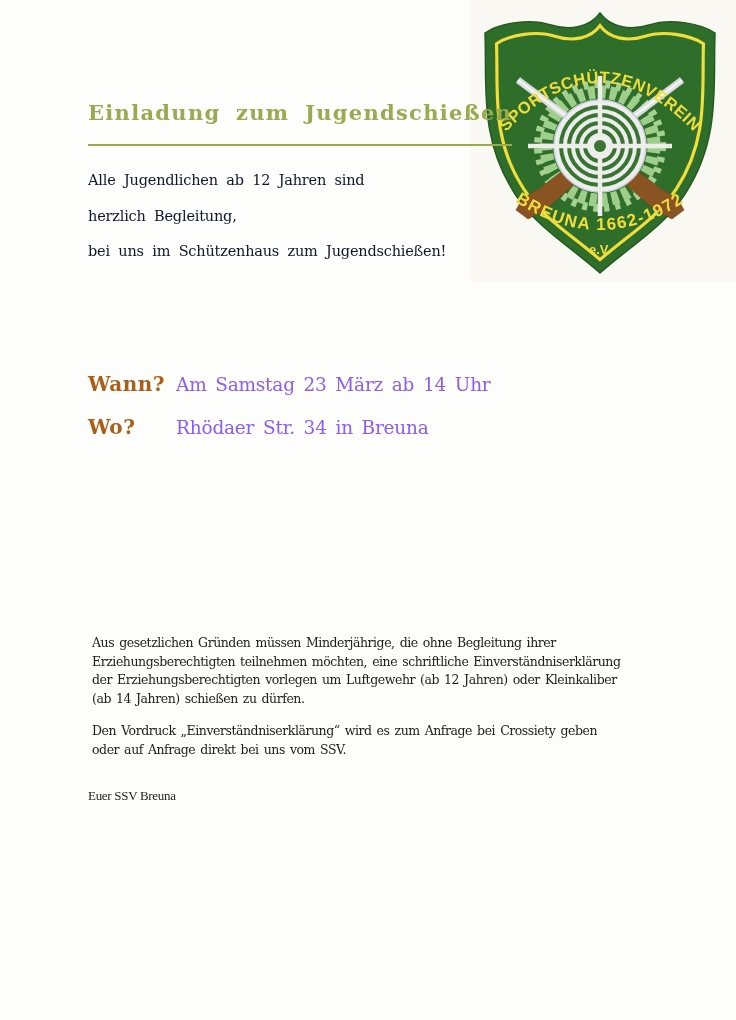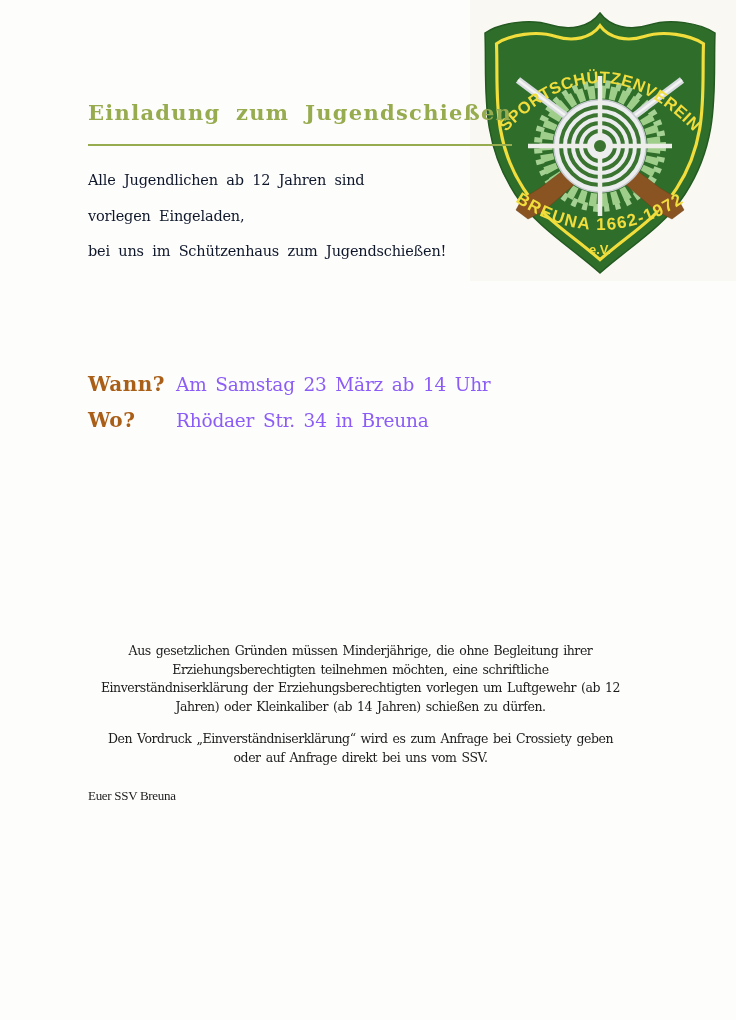--- a/index.html
+++ b/index.html
@@ -23,35 +23,35 @@
   }
   
   .intro{
     position:absolute;left:88px;top:163px;
     font-size:14.5px;line-height:35.5px;
     letter-spacing:-0.2px;word-spacing:4px;color:#0f172a;
   }
   
   .details{
     position:absolute;left:88px;top:372px;
-    display:grid;grid-template-columns:88px auto;row-gap:12px;align-items:baseline;
+    display:grid;grid-template-columns:88px auto;row-gap:19px;align-items:baseline;
   }
   .detail-label{
     font-size:20px;font-weight:bold;color:#a95f17;letter-spacing:0.5px;
   }
   .detail-value{
     font-size:18.5px;letter-spacing:-0.2px;word-spacing:3px;color:#8b5cf6;
   }
   
   .legal{
     position:absolute;left:88px;top:630px;width:545px;
     font-size:12.5px;line-height:18.5px;
     letter-spacing:-0.45px;word-spacing:1.5px;color:#1c1c1c;
   }
-  .legal p{margin:12px;text-align:center;}
+  .legal p{margin:4px;}
   .legal p + p{margin-top:14px;}
   
   .signoff{
     position:absolute;left:88px;top:788px;
     font-size:13px;letter-spacing:-0.3px;color:#1c1c1c;font-family:Liberation Serif, serif;
   }
 </style>
 </head>
 <body>
 
@@ -111,21 +111,21 @@
         <textPath href="#arcBottom" startOffset="50%">BREUNA 1662-1972</textPath>
       </text>
       <text class="crest-text" font-size="13" x="130" y="254" text-anchor="middle">e.V.</text>
     </svg>
   </div>
 
   <div class="heading">Einladung zum Jugendschießen</div>
 
   <div class="intro">
     <div>Alle Jugendlichen ab 12 Jahren sind</div>
-    <div>vorlegen Eingeladen,</div>
+    <div>herzlich Begleitung,</div>
     <div>bei uns im Schützenhaus zum Jugendschießen!</div>
   </div>
 
   <div class="details">
     <div class="detail-label">Wann?</div>
     <div class="detail-value">Am Samstag 23 März ab 14 Uhr</div>
     <div class="detail-label">Wo?</div>
     <div class="detail-value">Rhödaer Str. 34 in Breuna</div>
   </div>
 

